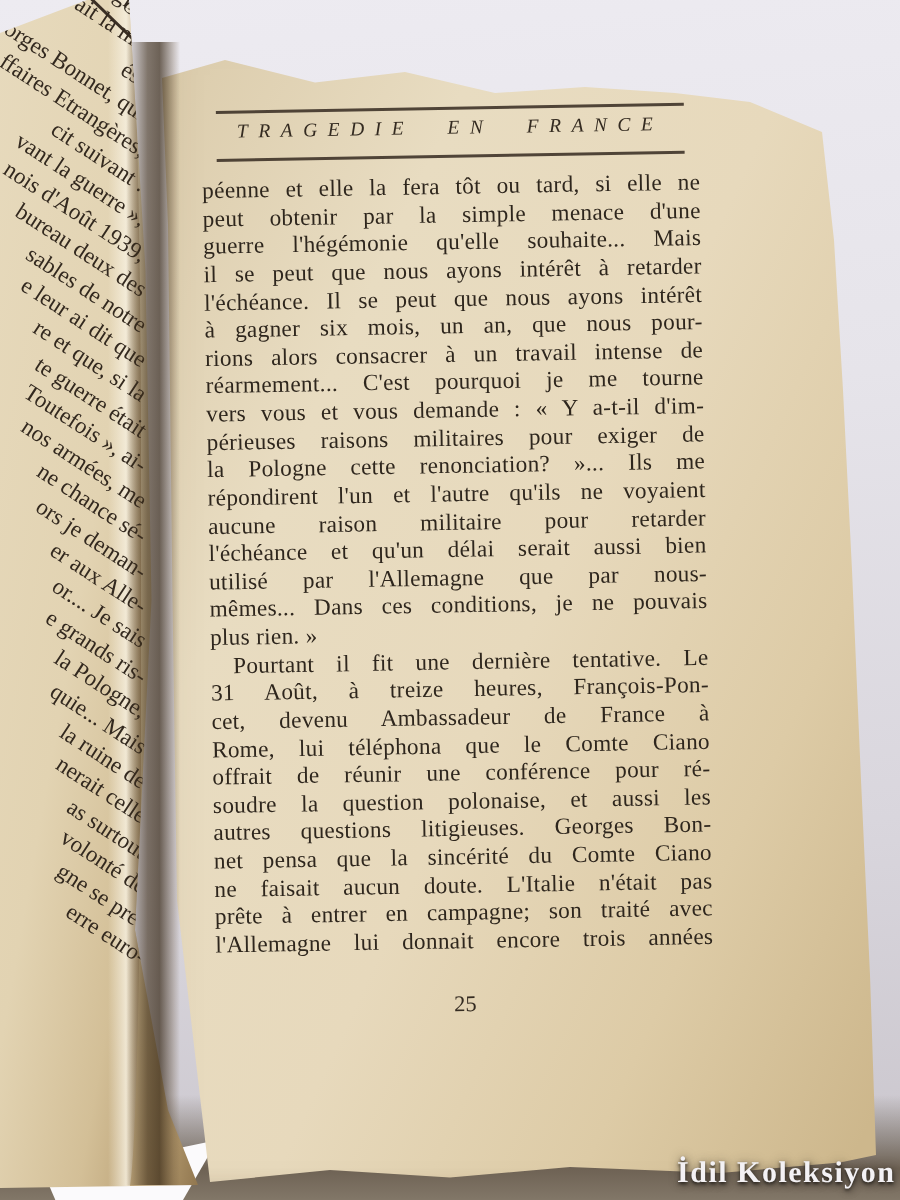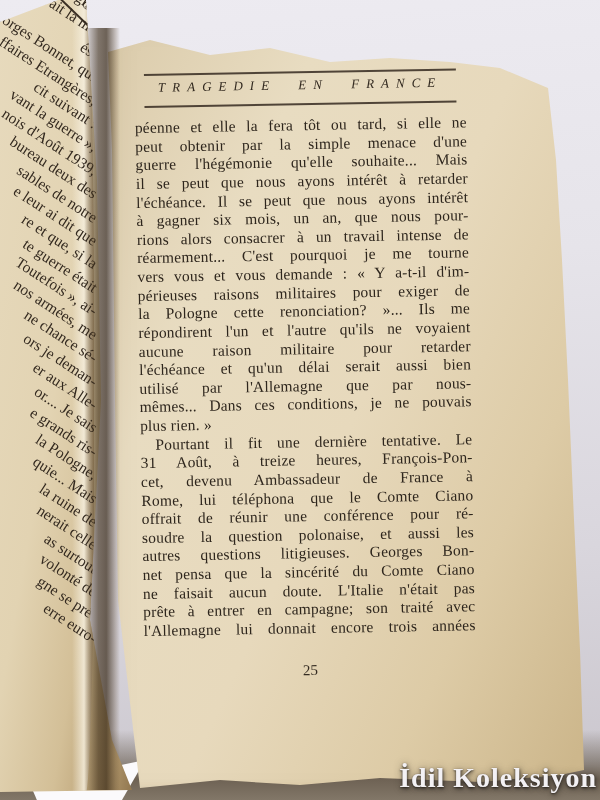--- a/index.html
+++ b/index.html
@@ -83,21 +83,21 @@
   .bl{text-align:justify; text-align-last:justify; white-space:nowrap;}
   .bl.nj{text-align-last:left;}
   .bl.ind{text-indent:15px;}
   .page-number{
     position:absolute; left:54px; top:645px; width:332px;
     text-align:center; font-size:15px; color:#352c22;
   }
   
   .watermark{
     position:absolute; right:3px; bottom:6px; z-index:8;
-    font-size:28px; font-weight:bold; letter-spacing:1px;
+    font-size:20px; font-weight:bold; letter-spacing:1px;
     color:#f3f1f4;
     text-shadow:0 1px 2px rgba(45,40,34,.95), 1px 2px 4px rgba(45,40,34,.7), 0 0 8px rgba(45,40,34,.4);
   }
 </style>
 </head>
 <body>
 
 <div class="scene">
 
   <div class="bottom-shadow"></div>

